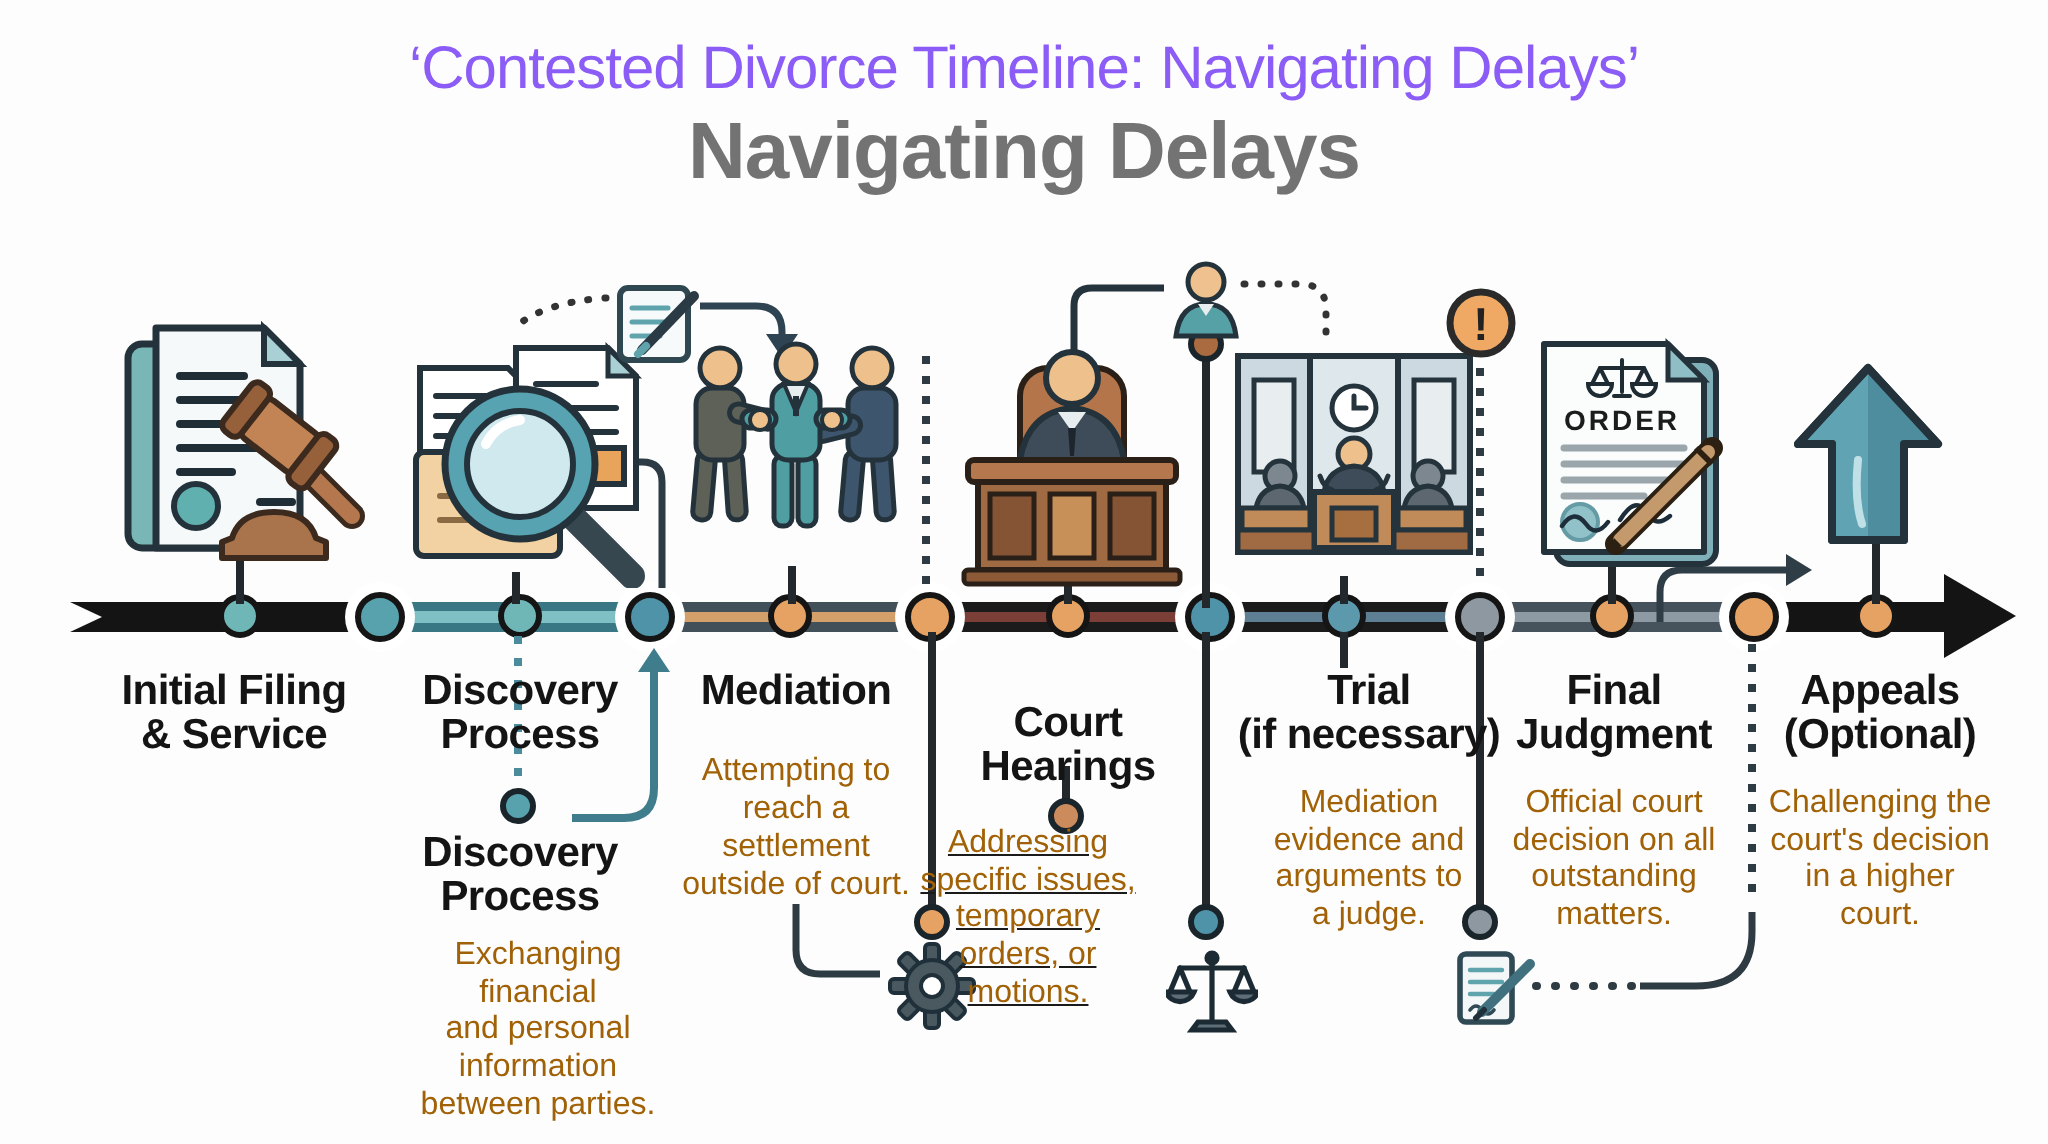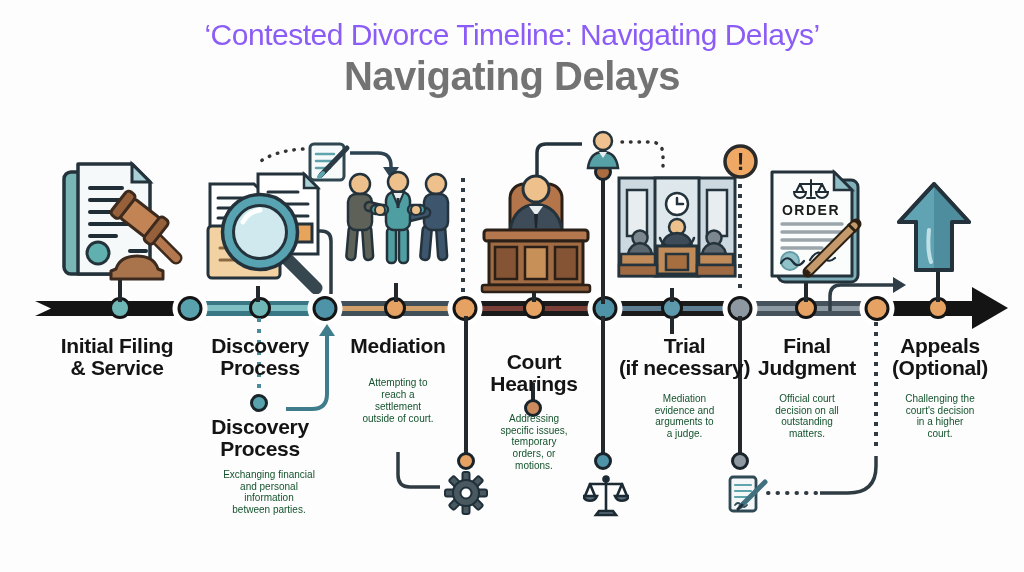--- a/index.html
+++ b/index.html
@@ -3,21 +3,21 @@
 <meta charset="utf-8">
 <style>
   html,body{margin:0;padding:0;background:#ffffff;}
   .canvas{position:relative;width:1024px;height:572px;background:#fdfdfd;overflow:hidden;
           font-family:"Liberation Sans", sans-serif;color:#1a1a1a;}
   .hdr{position:absolute;left:0;top:18px;width:1024px;text-align:center;}
   .title{font-size:30px;font-weight:normal;letter-spacing:-0.5px;color:#8b5cf6;}
   .subtitle{font-size:40px;font-weight:bold;letter-spacing:-0.5px;color:#737373;margin-top:2px;}
   .col{position:absolute;text-align:center;}
   .h{font-size:21px;font-weight:bold;line-height:1.07;letter-spacing:-0.3px;color:#141414;white-space:pre-line;}
-  .b{font-size:10px;line-height:1.17;color:#14532d;white-space:pre-line;margin-top:13px;}
+  .b{font-size:16px;line-height:1.17;color:#a16207;white-space:pre-line;margin-top:13px;}
   .mt20{margin-top:20px;}
   
   .seg{position:absolute;top:301px;height:15px;}
   .tail{clip-path:polygon(0 0,100% 0,100% 100%,0 100%,16px 50%);}
   .arrowhead{position:absolute;left:972px;top:287px;width:0;height:0;
              border-top:21px solid transparent;border-bottom:21px solid transparent;border-left:36px solid #141414;}
   
   .dot{position:absolute;width:16px;height:16px;border-radius:50%;border:3px solid #151515;transform:translateX(-50%);top:297px;}
   .ring{position:absolute;width:19px;height:19px;border-radius:50%;border:3px solid #151515;box-shadow:0 0 0 5px #ffffff;transform:translateX(-50%);top:296px;}
   
@@ -351,21 +351,21 @@
     <div class="b mt20">Attempting to
 reach a
 settlement
 outside of court.</div>
   </div>
 
   <div class="col" style="left:476px;top:335px;width:116px;margin-top:16px;">
     <div class="h">Court
 Hearings</div>
   </div>
-  <div class="col" style="left:470px;top:413px;width:128px;">
+  <div class="col" style="left:450px;top:413px;width:128px;text-decoration:underline;">
     <div class="b" style="margin-top:0;">Addressing
 specific issues,
 temporary
 orders, or
 motions.</div>
   </div>
 
   <div class="col" style="left:606px;top:335px;width:157px;">
     <div class="h">Trial
 (if necessary)</div>

